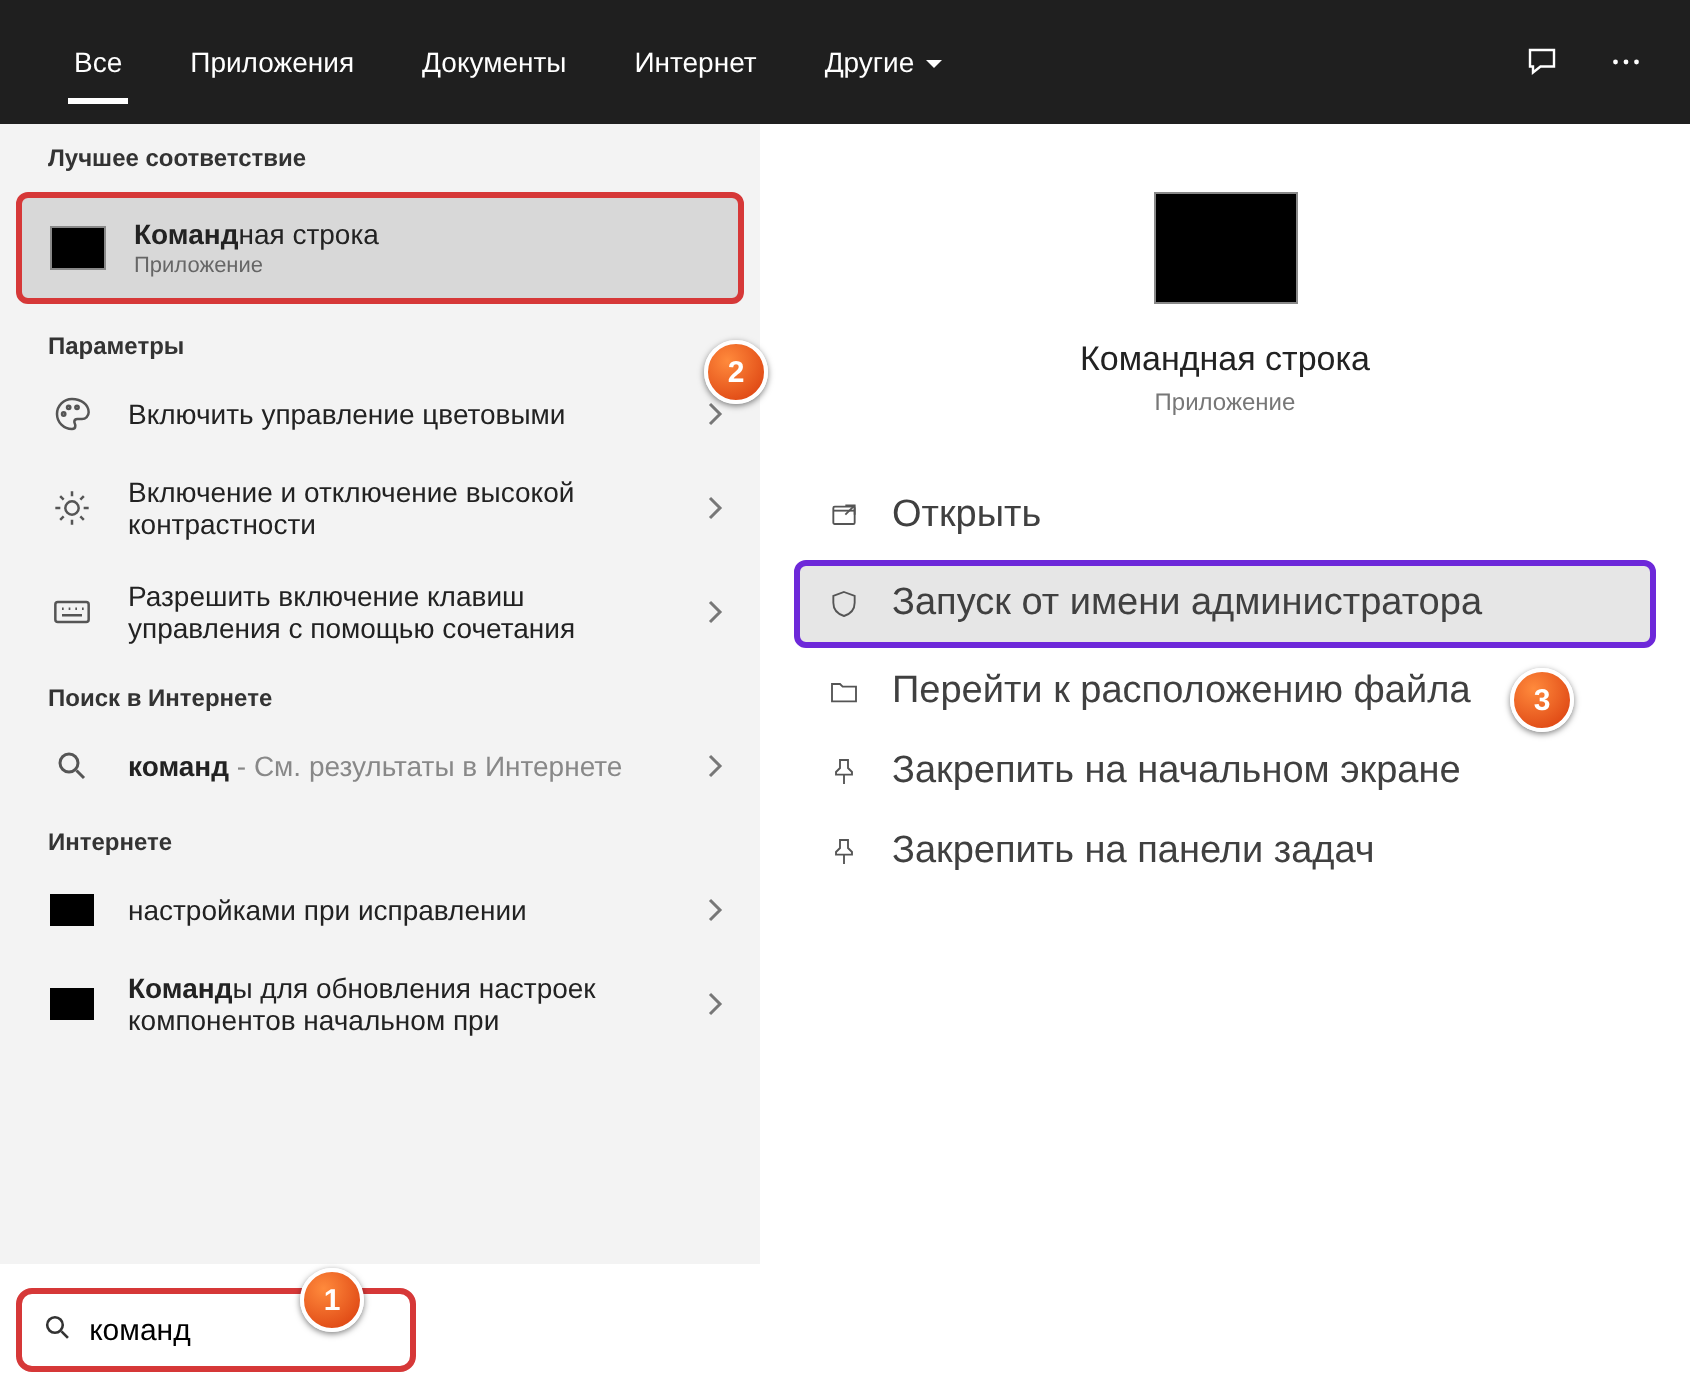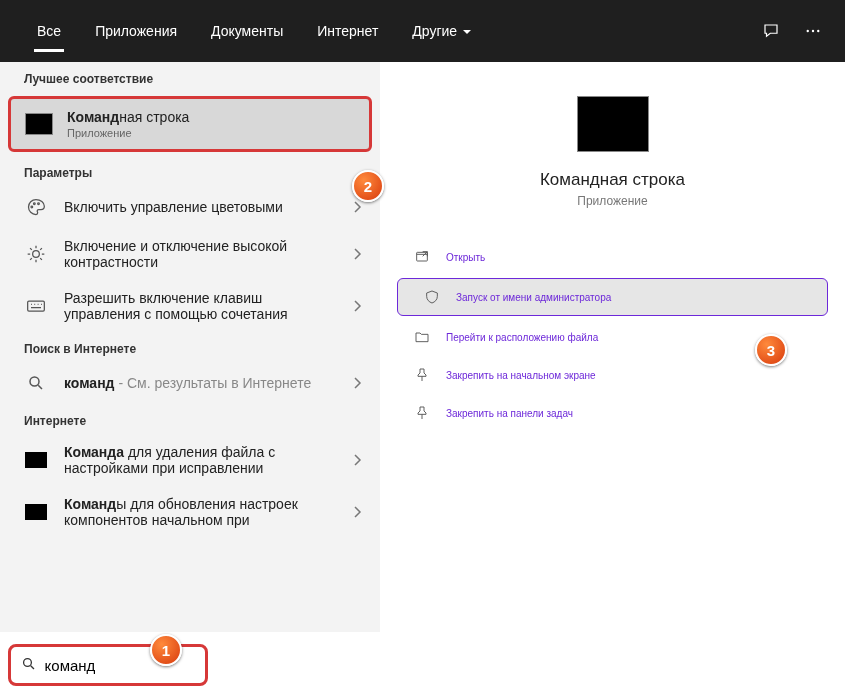--- a/index.html
+++ b/index.html
@@ -119,31 +119,31 @@
     text-align: center;
     font-size: 12px;
     color: #777;
     margin-bottom: 30px;
   }
   .action-list { }
   .action-item {
     display: flex;
     align-items: center;
     padding: 9px 12px;
-    font-size: 10px;
-    color: #6d28d9;
+    font-size: 19px;
+    color: #404040;
     cursor: pointer;
     position: relative;
   }
   .action-item.highlighted {
     background: #e6e6e6;
-    border: 1px solid #6d28d9;
+    border: 3px solid #6d28d9;
     border-radius: 6px;
     margin: 2px -3px;
-    padding: 8px 24px;
+    padding: 8px 12px;
   }
   .action-icon {
     width: 20px; height: 20px;
     margin-right: 14px;
     display: flex;
     align-items: center;
     justify-content: center;
     color: #555;
   }
   .action-icon svg { width: 16px; height: 16px; stroke: #555; fill: none; stroke-width: 1.4; }
@@ -316,21 +316,20 @@
         </div>
     </div>
 
     <div class="section-header">Интернете</div>
 
     <div class="result-row">
       <div class="result-icon">
           <div style="width:22px;height:16px;background:#000;"></div>
         </div>
       <div class="result-text">
-        <div><span class="bold">Команда</span><span> для удаления файла с</span></div>
         <div>настройками при исправлении</div>
       </div>
       <div class="chev">
           <svg viewBox="0 0 8 12">
             <path d="M1 1l5 5-5 5" fill="none" stroke="#777" stroke-width="1.5"></path>
           </svg>
         </div>
     </div>
 
     <div class="result-row">

